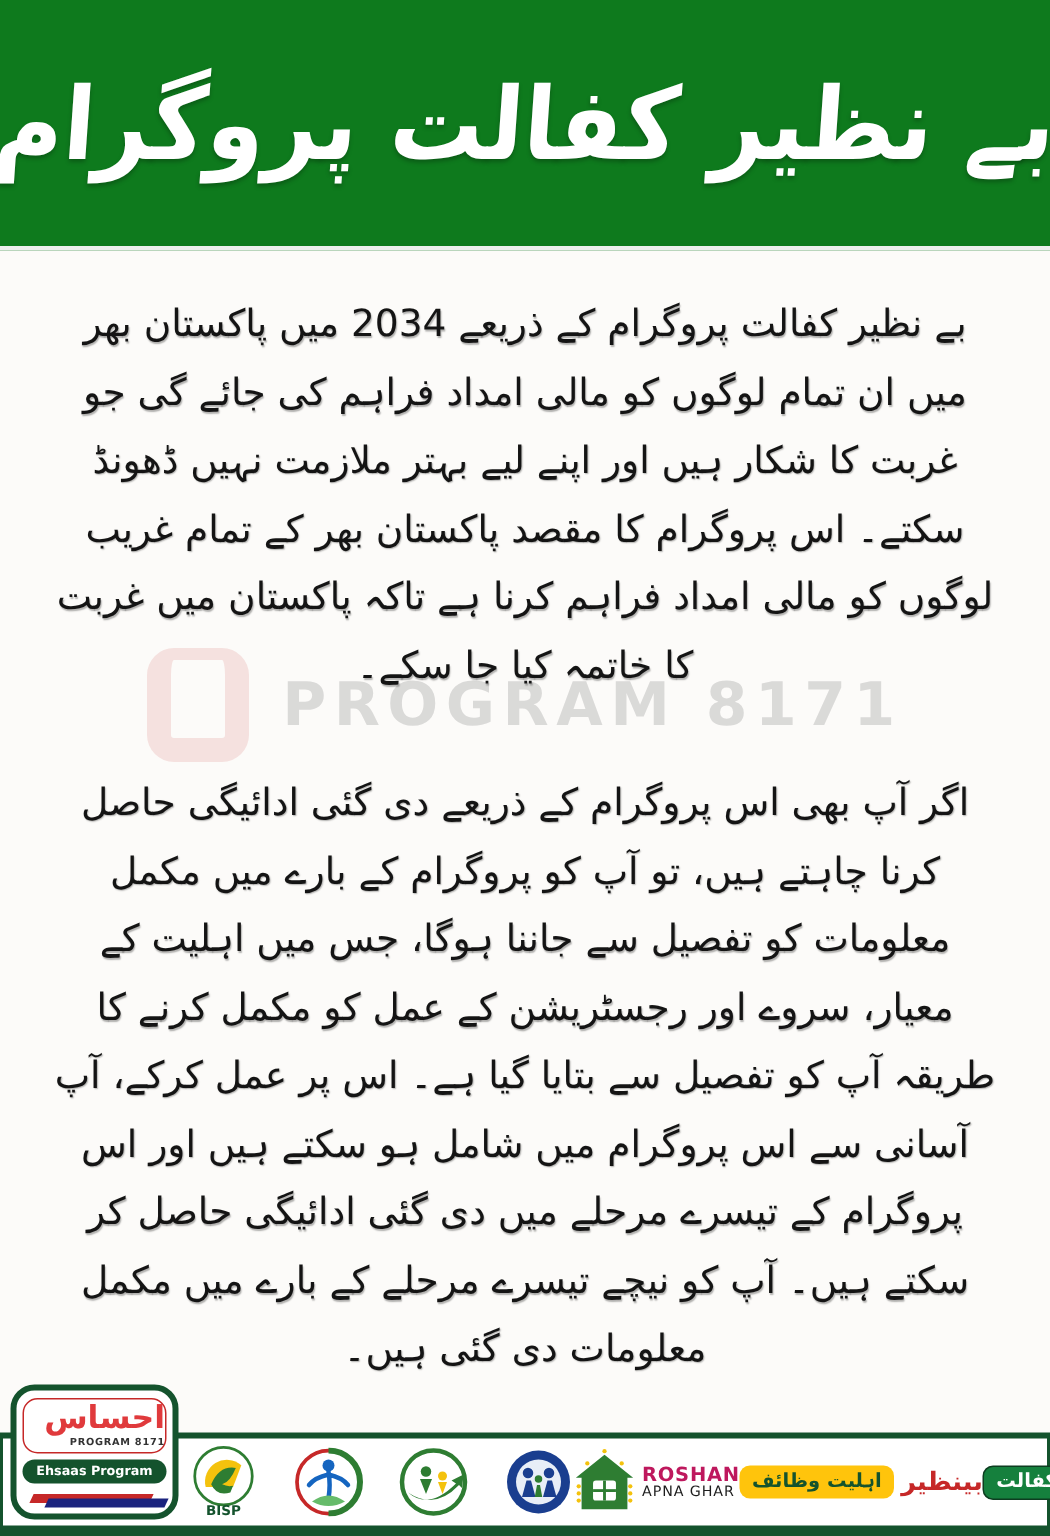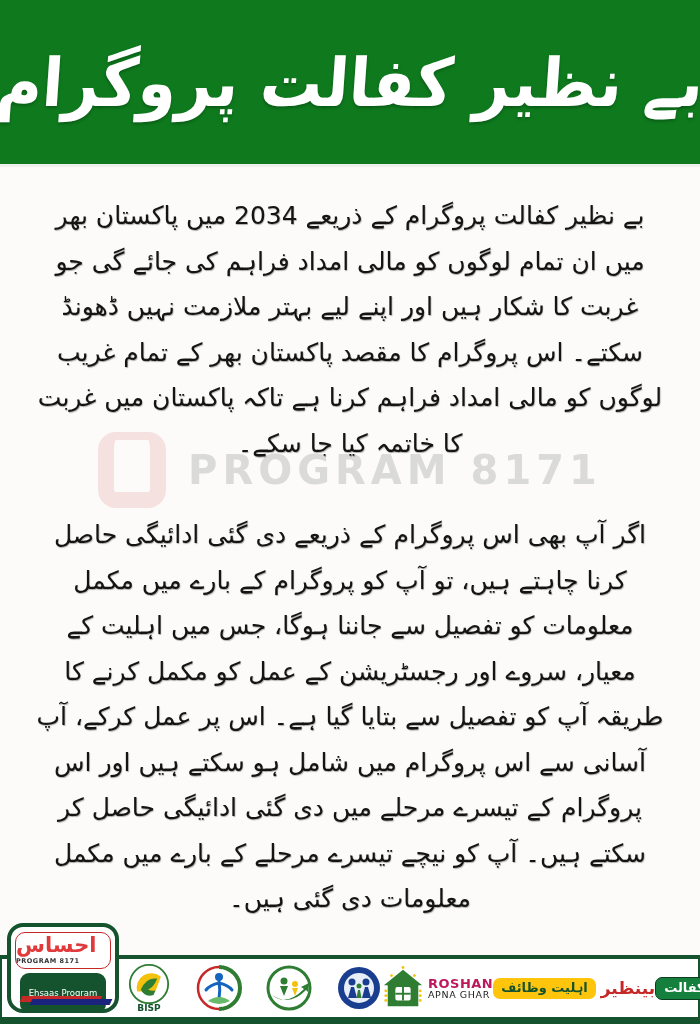--- a/index.html
+++ b/index.html
@@ -64,29 +64,29 @@
   
   .ehsaas-card{
     position:absolute;left:7px;bottom:11px;width:112px;height:90px;
     background:#fff;border:4px solid var(--footer_border);
     border-radius:16px;z-index:3;overflow:hidden;
     display:flex;flex-direction:column;align-items:center;
     padding-top:5px;
   }
   .ehsaas-inner{
     width:96px;border:1.5px solid var(--accent_red);border-radius:10px;
-    display:flex;flex-direction:column;align-items:flex-start;padding:2px 0 3px 0;
+    display:flex;flex-direction:column;align-items:flex-end;padding:2px 0 3px 0;
   }
   .ehsaas-urdu{
     direction:rtl;color:#e03a3c;font-size:21px;font-weight:bold;line-height:1;
   }
   .ehsaas-sub{font-size:6.5px;font-weight:bold;color:#333;letter-spacing:.5px;margin-top:1px;}
   .ehsaas-pill{
     margin-top:4px;background:var(--footer_border);color:#fff;
-    font-size:8.5px;font-weight:normal;padding:15px 9px;border-radius:9px;
+    font-size:8.5px;font-weight:bold;padding:3px 9px;border-radius:9px;
     white-space:nowrap;
   }
   .ehsaas-ribbon{position:absolute;bottom:4px;left:10px;width:92px;height:9px;}
   .ehsaas-ribbon .r1,.ehsaas-ribbon .r2{position:absolute;height:6px;width:80px;transform:skewX(-25deg);}
   .ehsaas-ribbon .r1{background:var(--accent_red);left:0;top:0;}
   .ehsaas-ribbon .r2{background:var(--ribbon_navy);left:10px;top:3px;}
   
   .logos{display:flex;align-items:center;gap:24px;}
   .logo-wrap{display:flex;flex-direction:column;align-items:center;line-height:1;}
   .bisp-label{font-size:9px;font-weight:bold;color:#14532d;margin-top:-2px;}

